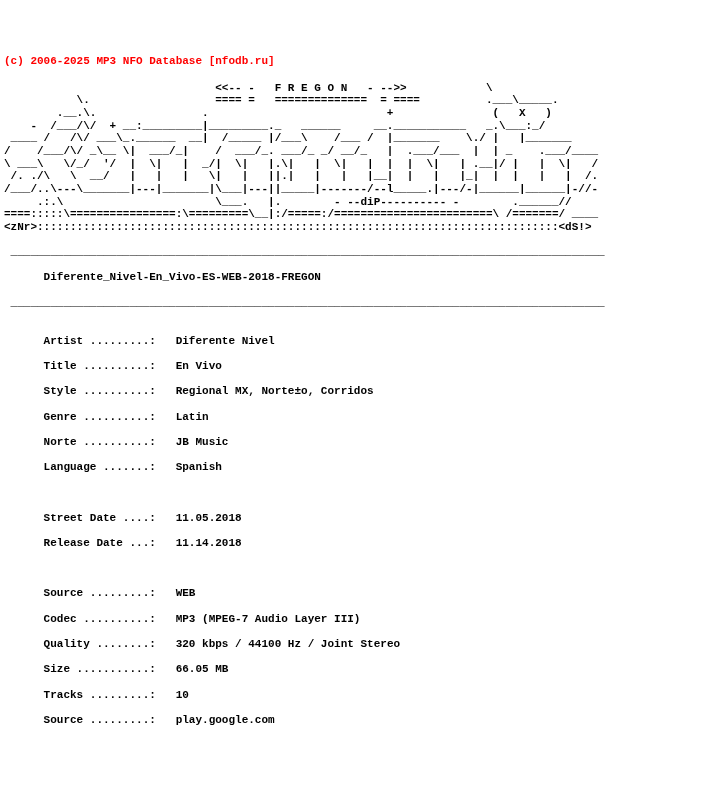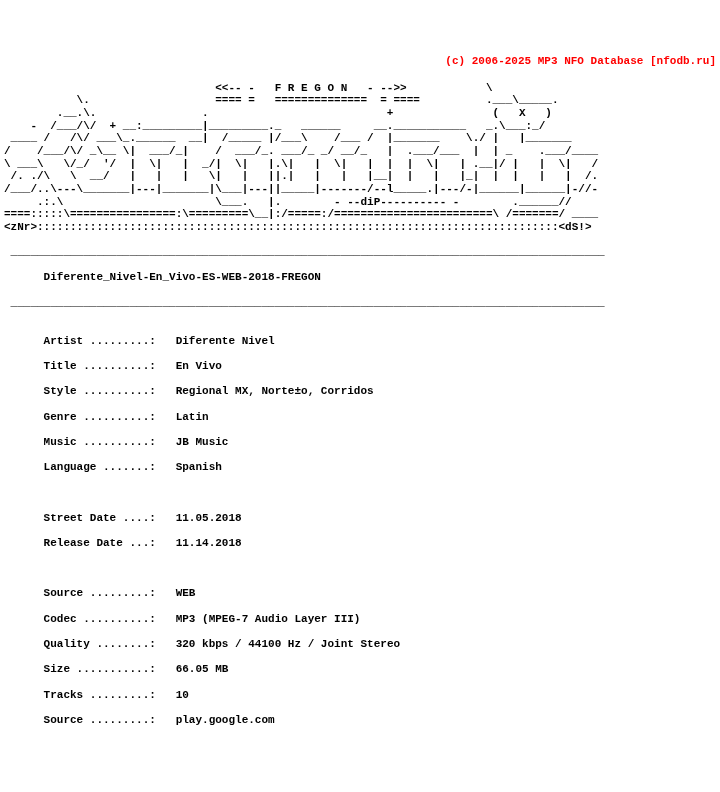--- a/index.html
+++ b/index.html
@@ -9,21 +9,21 @@
   font-size: 11px;
   line-height: 1.15;
   white-space: pre;
   padding: 4px;
   width: 720px;
   font-weight: bold;
   color: #000;
 }
 .header-line {
   color: #ff0000;
-  text-align: right;
+  text-align: left;
   font-weight: bold;
   margin-bottom: 2px;
 }
 .ascii-art {
   color: #000;
 }
 </style>
 </head>
 <body>
 
@@ -44,21 +44,21 @@
 &lt;zNr&gt;:::::::::::::::::::::::::::::::::::::::::::::::::::::::::::::::::::::::::::::::&lt;dS!&gt;</div>
 <div> __________________________________________________________________________________________</div>
 <div>      <span>Diferente_Nivel-En_Vivo-ES-WEB-2018-FREGON</span></div>
 <div> __________________________________________________________________________________________
 </div>
 <div>
 <div>      <span>Artist .........:</span>   <span>Diferente Nivel</span></div>
 <div>      <span>Title ..........:</span>   <span>En Vivo</span></div>
 <div>      <span>Style ..........:</span>   <span>Regional MX, Norte±o, Corridos</span></div>
 <div>      <span>Genre ..........:</span>   <span>Latin</span></div>
-<div>      <span>Music ..........:</span>   <span>JB Music</span></div>
+<div>      <span>Norte ..........:</span>   <span>JB Music</span></div>
 <div>      <span>Language .......:</span>   <span>Spanish</span></div>
 <div> </div>
 <div>      <span>Street Date ....:</span>   <span>11.05.2018</span></div>
 <div>      <span>Release Date ...:</span>   <span>11.14.2018</span></div>
 <div> </div>
 <div>      <span>Source .........:</span>   <span>WEB</span></div>
 <div>      <span>Codec ..........:</span>   <span>MP3 (MPEG-7 Audio Layer III)</span></div>
 <div>      <span>Quality ........:</span>   <span>320 kbps / 44100 Hz / Joint Stereo</span></div>
 <div>      <span>Size ...........:</span>   <span>66.05 MB</span></div>
 <div>      <span>Tracks .........:</span>   <span>10</span></div>

